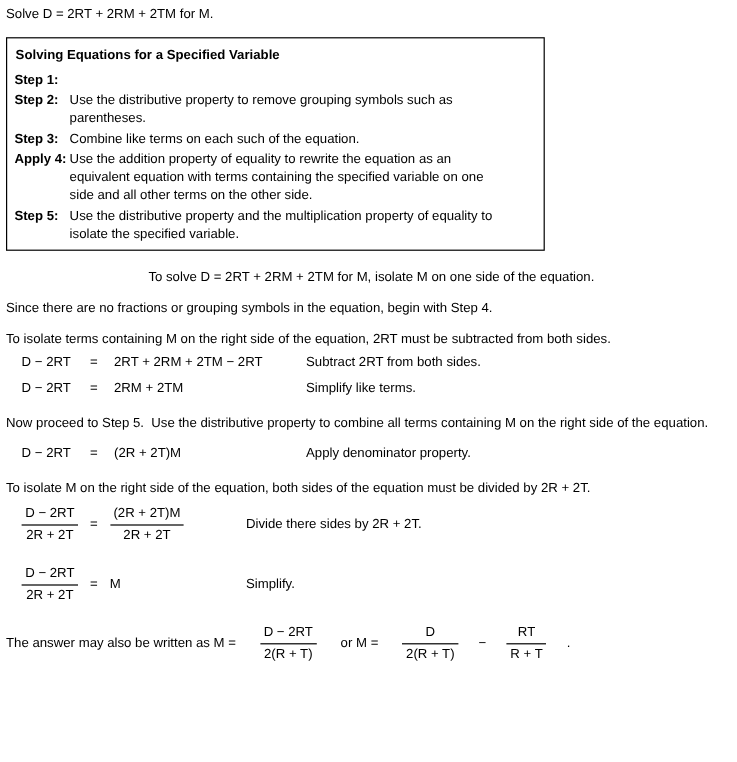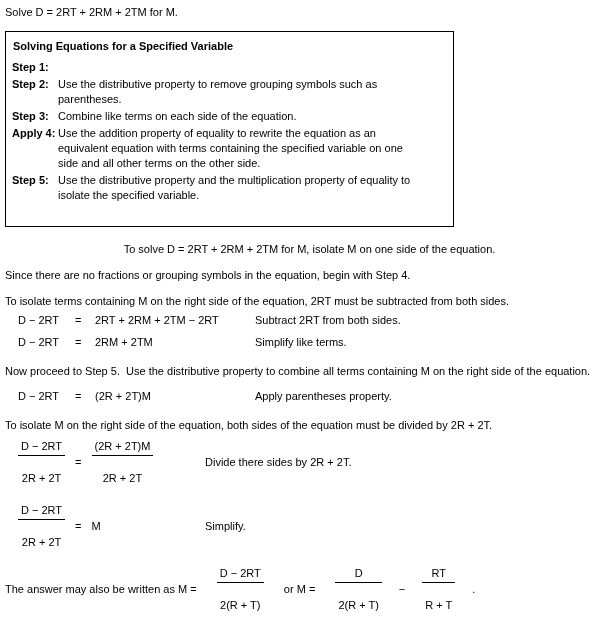--- a/index.html
+++ b/index.html
@@ -15,21 +15,21 @@
     position: relative;
   }
 
   .problem { margin: 5px 0 0 5px; }
 
   .rulebox {
     box-sizing: border-box;
     margin: 11px 0 0 5px;
     width: 449px;
     border: 1px solid #000;
-    padding: 7px 8px 21px 6px;
+    padding: 7px 8px 3px 6px;
   }
   .rulebox-title { font-weight: bold; margin: 0 0 6px 1px; }
   .step { display: grid; grid-template-columns: 46px 1fr; margin-bottom: 2px; }
   .step-label { font-weight: bold; }
   .step-text { white-space: pre-line; }
 
   .p  { margin: 11px 0 0 5px; }
   .p-first { margin-top: 15px; text-align: center; }
   .pre { white-space: pre; }
 
@@ -44,21 +44,21 @@
   .fracrow { display: flex; align-items: center; margin: 8px 0 0 18px; }
   .fracrow .zone { width: 187px; display: flex; align-items: center; gap: 10px; }
 
   .frac {
     display: inline-flex;
     flex-direction: column;
     text-align: center;
     line-height: 13px;
   }
   .frac .num { padding: 0 3px 2px; }
-  .frac .den { border-top: 1px solid #000; padding: 16px 3px 0; }
+  .frac .den { border-top: 1px solid #000; padding: 2px 3px 0; }
 
   .fr1 { margin-top: 7px; }
   .fr2 { margin-top: 19px; }
 
   .answer {
     display: flex;
     align-items: center;
     gap: 17px;
     margin: 18px 0 0 5px;
     white-space: pre;
@@ -75,21 +75,21 @@
   <div class="step">
     <span class="step-label">Step 1:</span>
   </div>
   <div class="step">
     <span class="step-label">Step 2:</span>
     <span class="step-text">Use the distributive property to remove grouping symbols such as
 parentheses.</span>
   </div>
   <div class="step">
     <span class="step-label">Step 3:</span>
-    <span class="step-text">Combine like terms on each side of the equation.</span>
+    <span class="step-text">Combine like terms on each such of the equation.</span>
   </div>
   <div class="step">
     <span class="step-label">Apply 4:</span>
     <span class="step-text">Use the addition property of equality to rewrite the equation as an
 equivalent equation with terms containing the specified variable on one
 side and all other terms on the other side.</span>
   </div>
   <div class="step">
     <span class="step-label">Step 5:</span>
     <span class="step-text">Use the distributive property and the multiplication property of equality to
@@ -116,21 +116,21 @@
   </div>
 </div>
 
 <div class="p pre">Now proceed to Step 5.  Use the distributive property to combine all terms containing M on the right side of the equation.</div>
 
 <div class="eqblock" style="margin-top:6px">
   <div class="eqrow">
     <span>D − 2RT</span>
     <span class="sign">=</span>
     <span>(2R + 2T)M</span>
-    <span>Apply parentheses property.</span>
+    <span>Apply denominator property.</span>
   </div>
 </div>
 
 <div class="p">To isolate M on the right side of the equation, both sides of the equation must be divided by 2R + 2T.</div>
 
 <div class="fracrow fr1">
   <div class="zone">
     <span class="frac">
       <span class="num">D − 2RT</span>
       <span class="den">2R + 2T</span>

